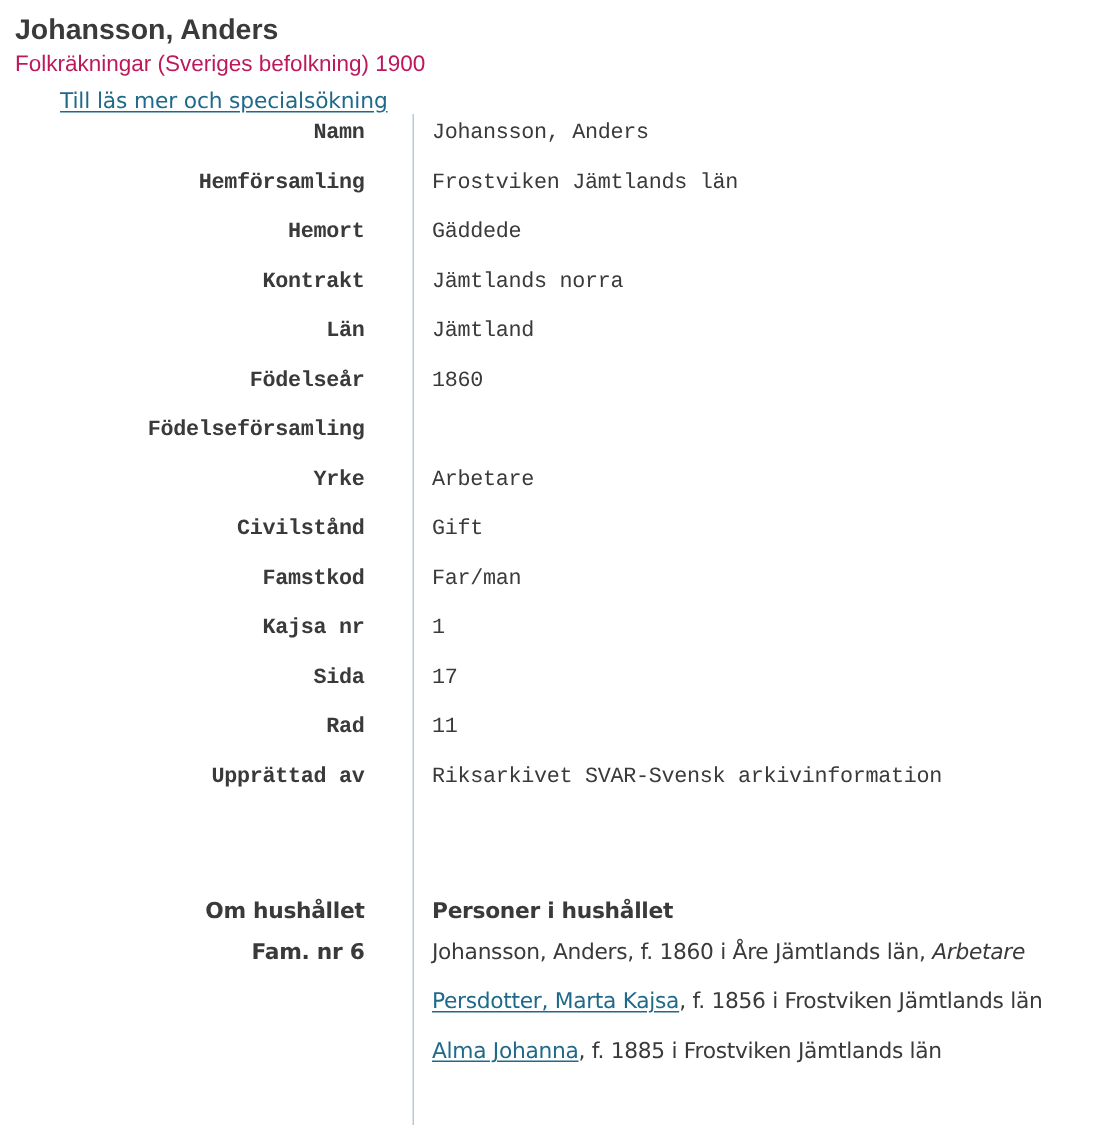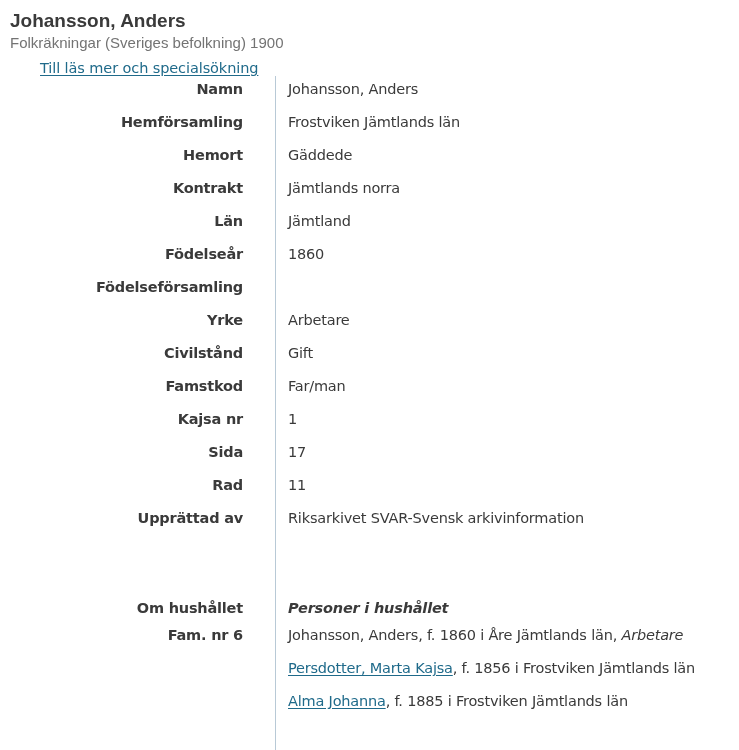--- a/index.html
+++ b/index.html
@@ -26,21 +26,21 @@
       font-family: "Liberation Sans", sans-serif;
       font-weight: bold;
       font-size: 19px;
       color: #3a3a3a;
       line-height: 24px;
       margin: 0;
     }
     .subtitle {
       font-family: "Liberation Sans", sans-serif;
       font-size: 15px;
-      color: #737373;
+      color: #be185d;
       line-height: 18px;
       margin-top: 1px;
     }
     .more-link {
       display: inline-block;
       font-size: 14.5px;
       color: #1f6a8a;
       text-decoration: underline;
       text-underline-offset: 2px;
       margin-top: 7px;
@@ -54,20 +54,21 @@
       top: 76px;
       width: 1px;
       height: 674px;
       background: #b8c9d6;
     }
     .rows {
       position: absolute;
       left: 0;
       top: 77px;
       width: 739px;
+      font-family: Liberation Mono, monospace;
     }
     .row {
       position: relative;
       height: 33px;
     }
     .label {
       position: absolute;
       right: calc(739px - 243px);
       top: 2px;
       font-weight: bold;
@@ -108,21 +109,20 @@
       position: absolute;
       left: 288px;
       font-size: 14.5px;
       color: #3a3a3a;
       white-space: nowrap;
       line-height: 20px;
       letter-spacing: -0.2px;
     }
     .hh-heading {
       font-weight: bold;
-      font-style: italic;
     }
     .person-link {
       color: #1f6a8a;
       text-decoration: underline;
       text-underline-offset: 2px;
     }
     .italic {
       font-style: italic;
     }
   </style>

